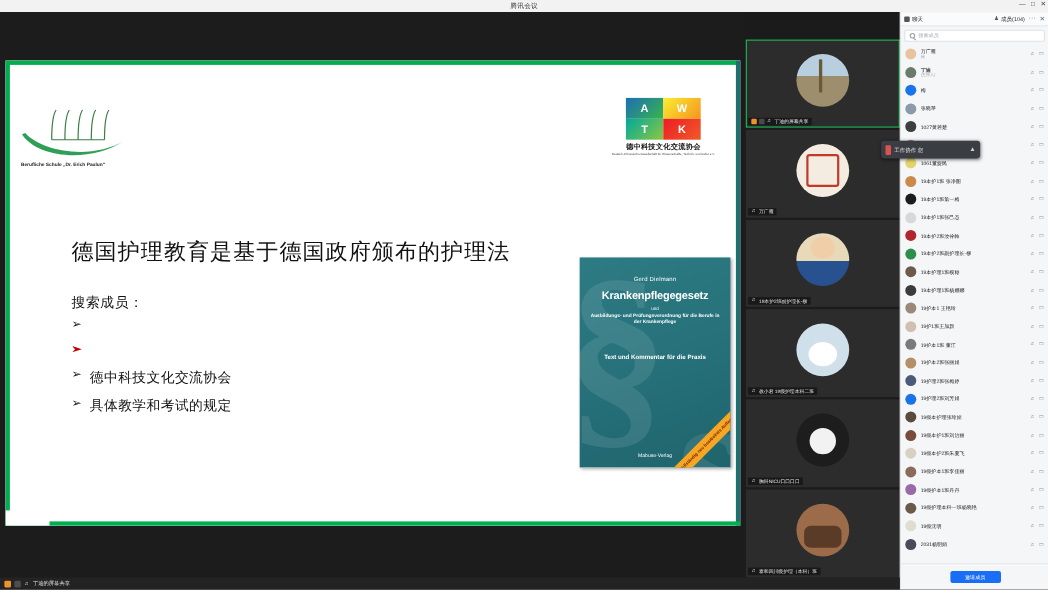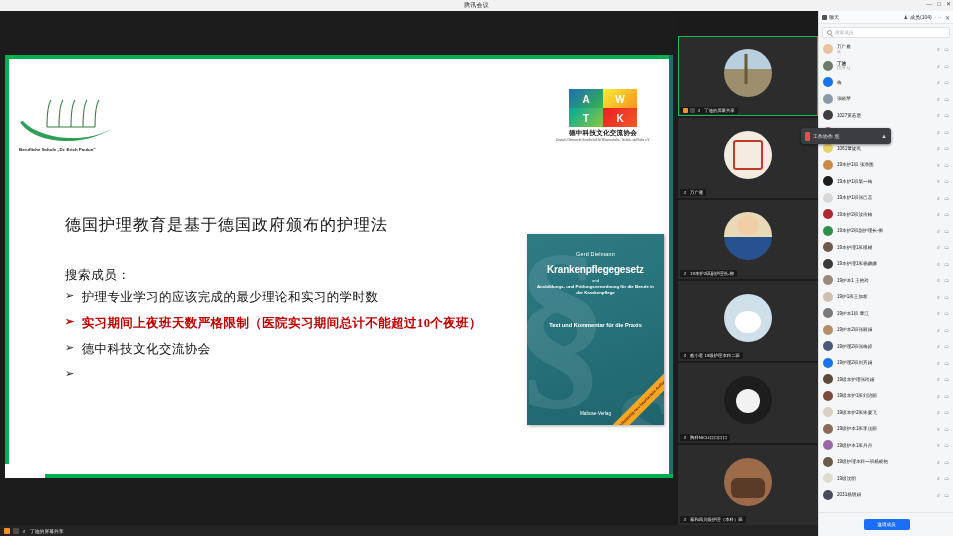--- a/index.html
+++ b/index.html
@@ -49,21 +49,21 @@
      color:#fff; font-size:10px; font-style:normal; font-family:"Liberation Sans",sans-serif;}
   .q1{ background:linear-gradient(135deg,#1b6fb5,#39b54a);}
   .q2{ background:linear-gradient(135deg,#f9ed32,#f7941e);}
   .q3{ background:linear-gradient(135deg,#00a99d,#8dc63f);}
   .q4{ background:linear-gradient(135deg,#ed1c24,#f15a29);}
   .awtk-cn{ font-size:6.6px; font-weight:bold; color:#111; margin-top:2px; letter-spacing:.2px;}
   .awtk-de{ font-size:2.7px; color:#444; line-height:1.25; margin-top:1px;}
 
   
   .slide-title{
-    position:absolute; left:60px; top:160px; font-size:16px; color:#111;
+    position:absolute; left:60px; top:160px; font-size:20px; color:#111;
     font-family:"Liberation Serif","DejaVu Serif",serif; letter-spacing:1px; white-space:nowrap;
   }
   .slide-sub{
     position:absolute; left:60px; top:212px; font-size:12.5px; color:#111;
     font-family:"Liberation Serif","DejaVu Serif",serif; letter-spacing:.6px;
   }
   .bullets{ position:absolute; left:60px; top:234px; width:470px;}
   .bullet{
     display:flex; align-items:flex-start; gap:7px; margin-bottom:9px;
     font-size:12.5px; color:#111; letter-spacing:.4px;
@@ -241,32 +241,31 @@
         <div class="awtk-cn">德中科技文化交流协会</div>
         <div class="awtk-de">Deutsch-Chinesische Gesellschaft für Wissenschafts-, Technik- und Kultur e.V.</div>
       </div>
 
       <div class="slide-title">德国护理教育是基于德国政府颁布的护理法</div>
       <div class="slide-sub">搜索成员：</div>
 
       <div class="bullets">
         <div class="bullet">
           <span class="mk">➢</span>
-          <span>护理专业学习的应该完成的最少理论和实习的学时数</span>
         </div>
         <div class="bullet hl">
           <span class="mk">➢</span>
-          <span>实习期间上夜班天数严格限制（医院实习期间总计不能超过10个夜班）</span>
         </div>
         <div class="bullet">
           <span class="mk">➢</span>
           <span>德中科技文化交流协会</span>
         </div>
         <div class="bullet">
           <span class="mk">➢</span>
+          <span>具体教学和考试的规定</span>
         </div>
       </div>
 
       <div class="book">
         <div class="para">§</div>
         <div class="para2">§</div>
         <div class="bk-author">Gerd Dielmann</div>
         <div class="bk-title">Krankenpflegegesetz</div>
         <div class="bk-and">und</div>
         <div class="bk-sub">Ausbildungs- und Prüfungsverordnung für die Berufe in der Krankenpflege</div>

